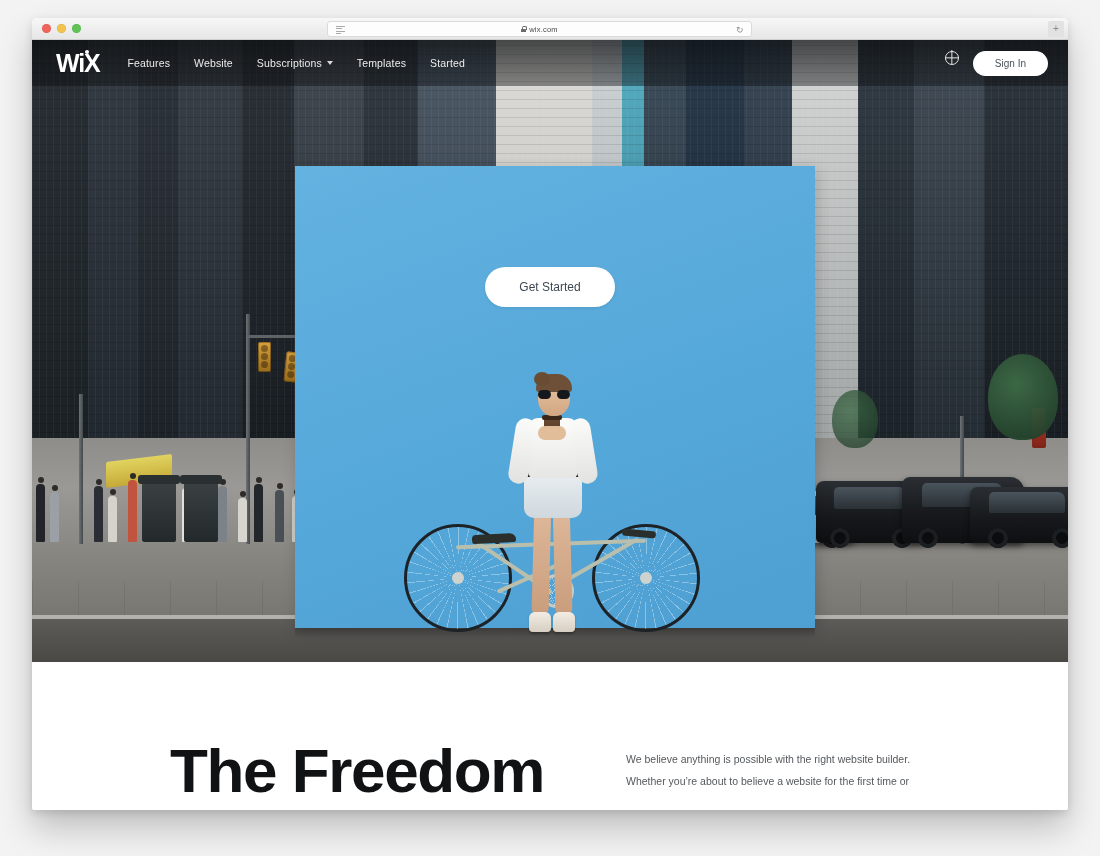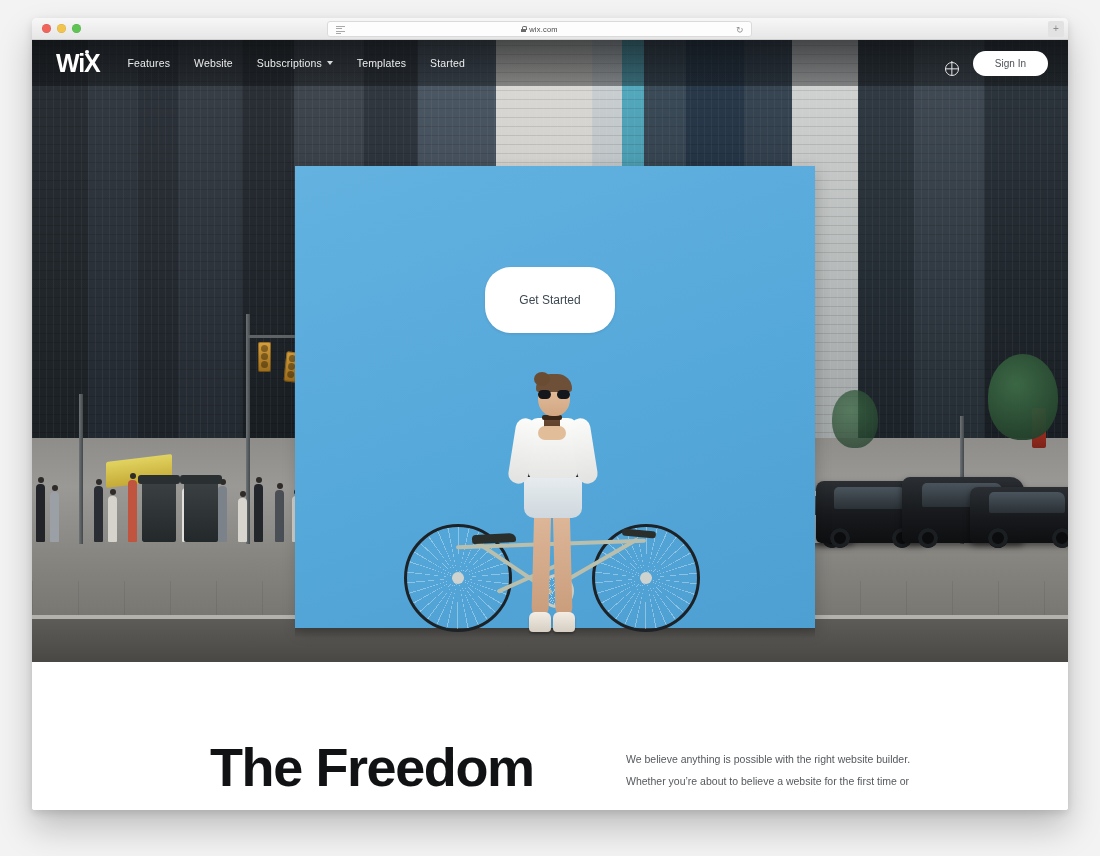--- a/index.html
+++ b/index.html
@@ -371,21 +371,21 @@
   }
   .navlinks{ display:flex; align-items:center; margin-left:28px; gap:24px; }
   .navlink{
     color:#ececec; font-size:10.5px; letter-spacing:.15px;
     display:flex; align-items:center; gap:5px; cursor:pointer;
   }
   .chev{
     width:0; height:0; border-left:3.5px solid transparent; border-right:3.5px solid transparent;
     border-top:4px solid #d8d8d8; display:inline-block;
   }
-  .nav-right{ margin-left:auto; margin-right:20px; display:flex; align-items:flex-end; gap:14px; }
+  .nav-right{ margin-left:auto; margin-right:20px; display:flex; align-items:flex-start; gap:14px; }
   .globe{
     width:14px; height:14px; border-radius:50%;
     border:1.3px solid #e6e6e6; position:relative;
   }
   .globe::before{
     content:""; position:absolute; left:50%; top:-1.3px; width:1.3px; height:14px;
     background:#e6e6e6; transform:translateX(-50%);
   }
   .globe::after{
     content:""; position:absolute; top:50%; left:-1.3px; width:14px; height:1.3px;
@@ -402,39 +402,38 @@
     position:absolute; left:0; top:186px; width:100%; text-align:center; z-index:15;
   }
   .headline{
     color:#fff; font-size:41px; font-weight:bold; letter-spacing:-.6px;
     text-shadow:0 1px 3px rgba(0,0,0,.12);
     font-family:"Liberation Sans", sans-serif;
   }
   .cta{
     margin-top:41px;
     display:inline-block; background:#fff; color:#3d4852;
-    font-size:12px; padding:26px 34px; border-radius:26px;
+    font-size:12px; padding:13px 34px; border-radius:26px;
     border:none; cursor:pointer; font-family:"Liberation Sans", sans-serif;
     box-shadow:0 1px 3px rgba(0,0,0,.10);
   }
 
   
   .lower{
     position:relative; width:100%; height:148px; background:#fff;
     padding:78px 0 0 0;
   }
   .lower-inner{
     display:flex; align-items:flex-start;
     padding-left:138px; padding-right:120px;
   }
   .freedom{
-    font-size:54px; font-weight:bold; color:#101214; letter-spacing:-1.4px;
+    font-size:62px; font-weight:bold; color:#101214; letter-spacing:-1.4px;
     line-height:1; white-space:nowrap;
     font-family:"Liberation Sans", sans-serif;
-    margin-left:40px;
   }
   .lower-body{
     margin-left:auto; width:322px; padding-top:8px;
   }
   .lower-body p{
     font-size:10.5px; color:#55595d; line-height:22px;
     font-family:"Liberation Sans", sans-serif;
   }
 </style>
 </head>

